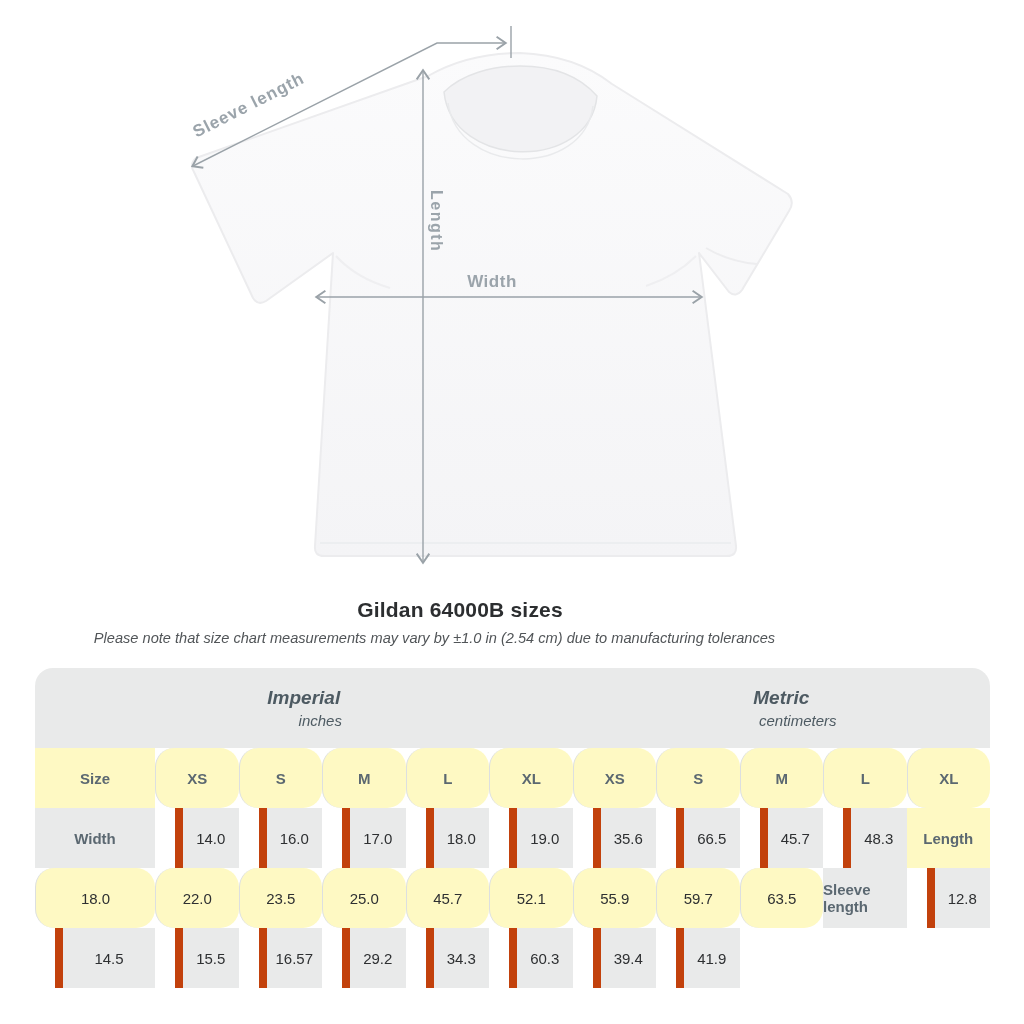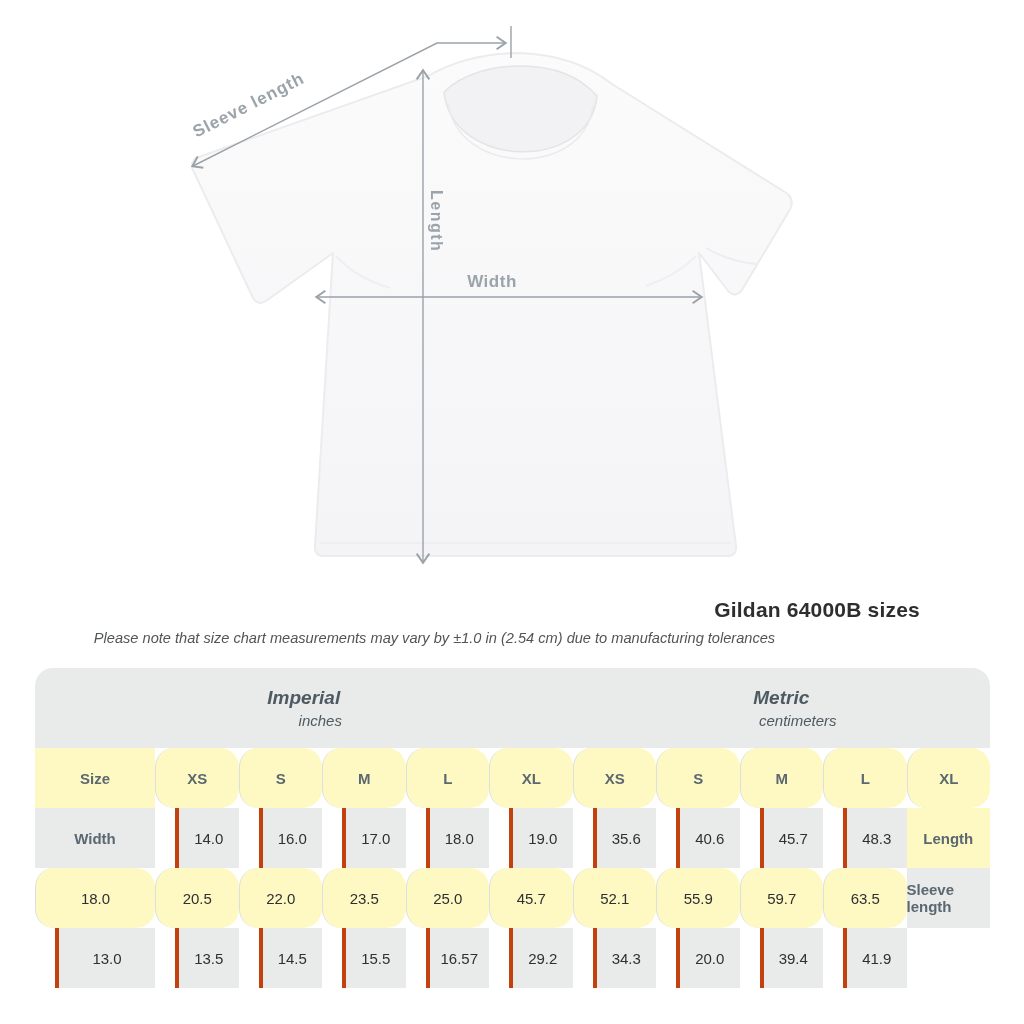--- a/index.html
+++ b/index.html
@@ -3,21 +3,21 @@
 <meta charset="utf-8">
 <style>
   html,body{margin:0;padding:0;background:#ffffff;}
   body{width:1024px;height:1024px;position:relative;overflow:hidden;
        font-family:"Liberation Sans",sans-serif;-webkit-font-smoothing:antialiased;}
 
   
   .diagram{position:absolute;top:0;left:0;width:1024px;height:600px;}
 
   
-  .title{position:absolute;top:598px;left:0;width:920px;text-align:right;
+  .title{position:absolute;top:598px;left:0;width:920px;text-align:center;
          font-size:21px;font-weight:bold;color:#2c2e30;letter-spacing:.2px;}
   .subtitle{position:absolute;top:630px;left:0;width:869px;text-align:center;
             font-size:14.6px;font-style:italic;color:#515558;}
 
   
   .sizetable{position:absolute;left:35px;top:668px;width:955px;height:320px;
              border-radius:18px;overflow:hidden;background:#ffffff;
              display:grid;grid-template-columns:120px repeat(10,1fr);
              grid-template-rows:80px 60px 60px 60px 60px;}
   .band{background:#e9eaea;display:flex;flex-direction:column;align-items:center;
@@ -26,21 +26,21 @@
   .band.met{grid-column:7 / 12;}
   .band-name{font-size:19px;font-weight:bold;font-style:italic;color:#4d5a62;}
   .band-unit{font-size:15px;font-style:italic;color:#4d5a62;margin-left:33px;}
   .cell{display:flex;align-items:center;justify-content:center;font-size:15px;}
   .head{font-weight:bold;color:#5b6871;background:#ffffff;}
   .rlabel{font-weight:bold;color:#5b6871;}
   .num{color:#2e3032;}
   .w{background:#fef9c3;}
   .g{background:#e9eaea;}
   .w.bl{border-left:1px solid #dcdfe0;border-radius:19px;}
-  .g.bl{border-left:4px solid #c2410c;margin-left:20px;}
+  .g.bl{border-left:8px solid #c2410c;margin-left:20px;}
 </style>
 </head>
 <body>
 
 <svg class="diagram" viewBox="0 0 1024 600" width="1024" height="600">
   <defs>
     <linearGradient id="shirtshade" x1="0" y1="0" x2="0" y2="1">
       <stop offset="0" stop-color="#fbfbfc"></stop>
       <stop offset="1" stop-color="#f4f4f6"></stop>
     </linearGradient>
@@ -109,41 +109,39 @@
   <div class="cell head w bl">L</div>
   <div class="cell head w bl">XL</div>
 
   <div class="cell rlabel g">Width</div>
   <div class="cell num g bl">14.0</div>
   <div class="cell num g bl">16.0</div>
   <div class="cell num g bl">17.0</div>
   <div class="cell num g bl">18.0</div>
   <div class="cell num g bl">19.0</div>
   <div class="cell num g bl">35.6</div>
-  <div class="cell num g bl">40.6</div>
+  <div class="cell num g bl">66.5</div>
   <div class="cell num g bl">45.7</div>
   <div class="cell num g bl">48.3</div>
 
   <div class="cell rlabel w">Length</div>
   <div class="cell num w bl">18.0</div>
-  <div class="cell num w bl">20.5</div>
   <div class="cell num w bl">22.0</div>
   <div class="cell num w bl">23.5</div>
   <div class="cell num w bl">25.0</div>
   <div class="cell num w bl">45.7</div>
   <div class="cell num w bl">52.1</div>
   <div class="cell num w bl">55.9</div>
   <div class="cell num w bl">59.7</div>
   <div class="cell num w bl">63.5</div>
 
   <div class="cell rlabel g">Sleeve length</div>
-  <div class="cell num g bl">13.0</div>
-  <div class="cell num g bl">13.5</div>
+  <div class="cell num g bl">12.8</div>
   <div class="cell num g bl">14.5</div>
   <div class="cell num g bl">15.5</div>
   <div class="cell num g bl">16.57</div>
   <div class="cell num g bl">29.2</div>
   <div class="cell num g bl">34.3</div>
-  <div class="cell num g bl">20.0</div>
+  <div class="cell num g bl">60.3</div>
   <div class="cell num g bl">39.4</div>
   <div class="cell num g bl">41.9</div>
 
 </div>
 
 </body></html>

